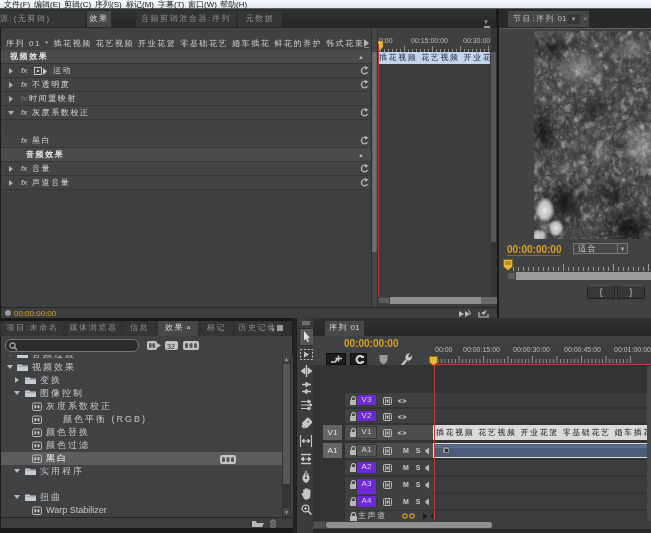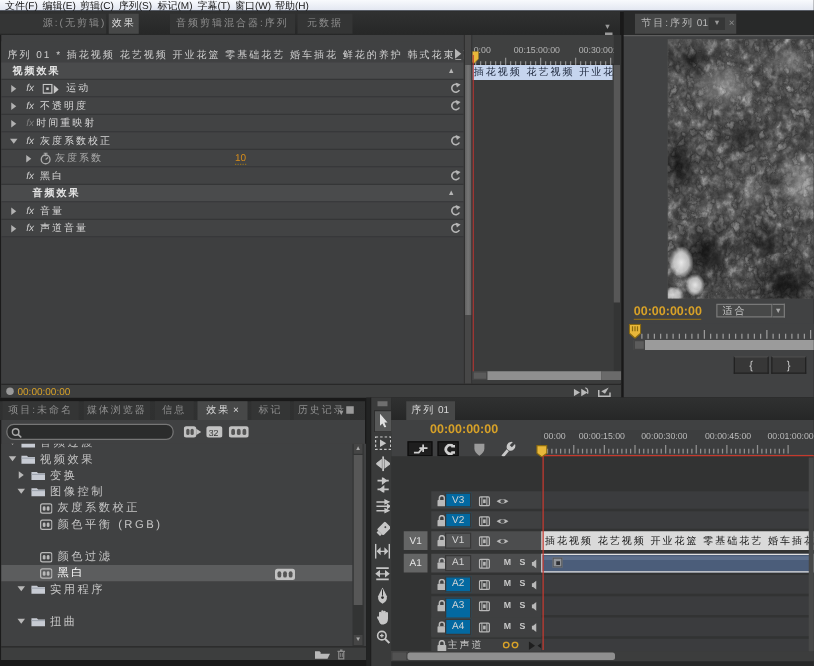--- a/index.html
+++ b/index.html
@@ -14,21 +14,21 @@
 <span class="a" style="left:34px;top:0">编辑(E)</span>
 <span class="a" style="left:64px;top:0">剪辑(C)</span>
 <span class="a" style="left:95px;top:0">序列(S)</span>
 <span class="a" style="left:126px;top:0">标记(M)</span>
 <span class="a" style="left:158px;top:0">字幕(T)</span>
 <span class="a" style="left:188px;top:0">窗口(W)</span>
 <span class="a" style="left:220px;top:0">帮助(H)</span>
 </div>
 
 <div class="a" style="left:0;top:9px;width:496px;height:19px;background:linear-gradient(#303131,#262727)">
- <div class="a" style="left:0;top:2px;width:85px;height:16px;background:#343535;color:#8e8e8e;font-size:8px;line-height:15px;text-align:right"><span class="cjk8">源:(无剪辑)</span></div>
+ <div class="a" style="left:0;top:2px;width:85px;height:16px;background:#343535;color:#8e8e8e;font-size:8px;line-height:15px;text-align:left"><span class="cjk8">源:(无剪辑)</span></div>
  <div class="a" style="left:87px;top:2px;width:24px;height:16px;background:#474848;color:#dadada;font-size:8px;line-height:15px;text-align:center"><span class="cjk8">效果控件</span> <span style="color:#999">×</span></div>
  <div class="a" style="left:136px;top:2px;width:100px;height:16px;background:#343535;color:#8e8e8e;font-size:8px;line-height:15px;text-align:center"><span class="cjk8">音频剪辑混合器:序列</span> 01</div>
  <div class="a" style="left:238px;top:2px;width:44px;height:16px;background:#343535;color:#8e8e8e;font-size:8px;line-height:15px;text-align:center"><span class="cjk8">元数据</span></div>
  <div class="a" style="left:483px;top:9px;width:12px;height:8px;color:#9a9a9a;font-size:6px;line-height:8px">▼<span style="display:inline-block;width:6px;height:6px;background:#9a9a9a;vertical-align:1px;margin-left:1px"></span></div>
 </div>
 
 <div class="a" id="ecp" style="left:0;top:28px;width:496px;height:290px;background:#404142;border-left:1px solid #1b1b1b;box-sizing:border-box">
 
  <div class="a" style="left:0;top:5px;width:371px;height:21px;background:#404142;color:#cfcfcf;font-size:8px;line-height:21px;white-space:nowrap;overflow:hidden">
   <span style="margin-left:5px" class="cjk8">序列 01 * 插花视频 花艺视频 开业花篮 零基础花艺 婚车插花 鲜花的养护 韩式花束_高清.mp4</span>
@@ -60,27 +60,20 @@
    <svg class="rst" width="9" height="10" viewBox="0 0 9 10">
         <path d="M7.5 6 A3.2 3.2 0 1 1 6.8 2.2" fill="none" stroke="#b5b5b5" stroke-width="1.3"></path>
         <path d="M4.5 0 L8.5 1.5 L5.5 4 Z" fill="#b5b5b5"></path>
       </svg></div>
  <div class="erow" style="top:64px"><span class="etri"></span><span class="fx" style="color:#7e7e7e">fx</span><span class="cjk8" style="margin-left:28px">时间重映射</span></div>
  <div class="erow" style="top:78px"><span class="etrid"></span><span class="fx">fx</span><span class="cjk8" style="margin-left:31px">灰度系数校正</span>
    <svg class="rst" width="9" height="10" viewBox="0 0 9 10">
         <path d="M7.5 6 A3.2 3.2 0 1 1 6.8 2.2" fill="none" stroke="#b5b5b5" stroke-width="1.3"></path>
         <path d="M4.5 0 L8.5 1.5 L5.5 4 Z" fill="#b5b5b5"></path>
       </svg></div>
- <div class="erow" style="top:92px;color:#a9a9a9"><span class="etri" style="left:20px"></span>
-   <svg class="a" style="left:31px;top:2px" width="9" height="10" viewBox="0 0 9 10">
-        <circle cx="4.5" cy="5.5" r="3.5" fill="none" stroke="#a9a9a9" stroke-width="1.1"></circle>
-        <path d="M3 0.5 h3 M4.5 1 v2 M4.5 5.5 L6.5 4" stroke="#a9a9a9" stroke-width="1"></path>
-      </svg>
-   <span class="cjk8" style="margin-left:43px">灰度系数</span>
-   <span class="a" style="left:187px;color:#d98e1a;border-bottom:1px dotted #8a6c20;line-height:9px;margin-top:2px">10</span></div>
  <div class="erow" style="top:106px"><span class="fx">fx</span><span class="cjk8" style="margin-left:31px">黑白</span>
    <svg class="rst" width="9" height="10" viewBox="0 0 9 10">
         <path d="M7.5 6 A3.2 3.2 0 1 1 6.8 2.2" fill="none" stroke="#b5b5b5" stroke-width="1.3"></path>
         <path d="M4.5 0 L8.5 1.5 L5.5 4 Z" fill="#b5b5b5"></path>
       </svg></div>
  <div class="erow ehead" style="top:120px"><span class="cjk8" style="margin-left:25px">音频效果</span><span class="earr">▲</span></div>
  <div class="erow" style="top:134px"><span class="etri"></span><span class="fx">fx</span><span class="cjk8" style="margin-left:31px">音量</span>
    <svg class="rst" width="9" height="10" viewBox="0 0 9 10">
         <path d="M7.5 6 A3.2 3.2 0 1 1 6.8 2.2" fill="none" stroke="#b5b5b5" stroke-width="1.3"></path>
         <path d="M4.5 0 L8.5 1.5 L5.5 4 Z" fill="#b5b5b5"></path>
@@ -274,38 +267,44 @@
             <use href="#fold"></use>
           </svg><span class="cjk" style="margin-left:39px">变换</span></div>
    <div class="trow" style="top:32px"><span class="tdown" style="left:13px"></span><svg class="a" style="left:24px;top:2px" width="11" height="9">
             <use href="#fold"></use>
           </svg><span class="cjk" style="margin-left:39px">图像控制</span></div>
    <div class="trow" style="top:45px"><svg class="a" style="left:31px;top:2px" width="10" height="10">
             <use href="#feff"></use>
           </svg><span class="cjk" style="margin-left:45px">灰度系数校正</span></div>
    <div class="trow" style="top:58px"><svg class="a" style="left:31px;top:2px" width="10" height="10">
             <use href="#feff"></use>
-          </svg><span class="cjk" style="margin-left:45px">颜色平衡 (RGB)</span></div>
+          </svg><span class="cjk" style="margin-left:62px">颜色平衡 (RGB)</span></div>
+   <div class="trow" style="top:71px"><svg class="a" style="left:31px;top:2px" width="10" height="10">
+            <use href="#feff"></use>
+          </svg><span class="cjk" style="margin-left:45px">颜色替换</span></div>
    <div class="trow" style="top:84px"><svg class="a" style="left:31px;top:2px" width="10" height="10">
             <use href="#feff"></use>
           </svg><span class="cjk" style="margin-left:45px">颜色过滤</span></div>
    <div class="trow" style="top:97px;background:#5c5d5e;color:#ffffff"><svg class="a" style="left:31px;top:2px" width="10" height="10">
             <use href="#feff"></use>
           </svg><span class="cjk" style="margin-left:45px">黑白</span><svg class="a" style="left:219px;top:2px" width="16" height="11" viewBox="0 0 16 11">
             <rect x="0" y="1" width="16" height="9" rx="2" fill="#c2c2c2"></rect>
             <rect x="2" y="3" width="3" height="5" rx="1.5" fill="#555"></rect>
             <rect x="6.5" y="3" width="3" height="5" rx="1.5" fill="#555"></rect>
             <rect x="11" y="3" width="3" height="5" rx="1.5" fill="#555"></rect>
           </svg></div>
    <div class="trow" style="top:110px"><span class="tdown" style="left:13px"></span><svg class="a" style="left:24px;top:2px" width="11" height="9">
             <use href="#fold"></use>
           </svg><span class="cjk" style="margin-left:39px">实用程序</span></div>
    <div class="trow" style="top:136px"><span class="tdown" style="left:13px"></span><svg class="a" style="left:24px;top:2px" width="11" height="9">
             <use href="#fold"></use>
           </svg><span class="cjk" style="margin-left:39px">扭曲</span></div>
+   <div class="trow" style="top:149px"><svg class="a" style="left:31px;top:2px" width="10" height="10">
+            <use href="#feff"></use>
+          </svg><span style="margin-left:45px">Warp Stabilizer</span></div>
    <div class="a" style="left:281px;top:0;width:9px;height:162px;background:#333434">
      <div class="a" style="left:1px;top:0;width:7px;height:8px;background:#454545;color:#aaa;font-size:5px;line-height:8px;text-align:center">▲</div>
      <div class="a" style="left:1px;top:9px;width:7px;height:120px;background:#575757"></div>
      <div class="a" style="left:1px;top:153px;width:7px;height:8px;background:#454545;color:#aaa;font-size:5px;line-height:8px;text-align:center">▼</div>
    </div>
   </div>
   <div class="a" style="left:0;top:181px;width:292px;height:11px;background:#3d3e3e;border-top:1px solid #282828;box-sizing:border-box">
    <svg class="a" style="left:251px;top:2px" width="12" height="8" viewBox="0 0 12 8">
           <path d="M0 1 L0 7 L10 7 L12 3 L4.5 3 L4.5 1.8 L3.5 1 Z" fill="#b9b9b9"></path>
         </svg>
@@ -426,21 +425,21 @@
    </svg>
   </div>
   <div class="a" style="left:120px;top:28px;width:218px;height:2px;background:#c43a2d"></div>
   
   <div class="a" style="left:0;top:29px;width:338px;height:156px;background:#323333"></div>
   <style>
   .thead{position:absolute;left:32px;width:88px;background:#3f4041}
   .tclip{position:absolute;left:120px;width:218px;background:#3b3c3e}
   .patch{position:absolute;left:10px;width:19px;background:#646565;color:#e6e6e6;font-size:8px;text-align:center}
   .tlock{position:absolute;left:4px;top:3px}
-  .tname{position:absolute;left:11px;top:1px;bottom:1px;width:21px;background:#0369a1;color:#d5d5d5;font-size:8px;text-align:center;border:1px solid #383838;box-sizing:border-box}
+  .tname{position:absolute;left:11px;top:1px;bottom:1px;width:21px;background:#6d28d9;color:#d5d5d5;font-size:8px;text-align:center;border:1px solid #383838;box-sizing:border-box}
   .tico{position:absolute;top:3px}
   .mchar{position:absolute;width:10px;color:#c9c9c9;font-size:7px;font-weight:bold;text-align:center;top:0;line-height:14px}
   </style>
     <svg width="0" height="0">
         <defs>
    <g id="ilock">
             <rect x="1" y="4" width="7" height="5" rx="0.5" fill="#b9b9b9"></rect>
             <path d="M2.5 4 v-1.5 a2 2 0 0 1 4 0 V4" fill="none" stroke="#b9b9b9" stroke-width="1.2"></path>
           </g>
    <g id="ifilm">

